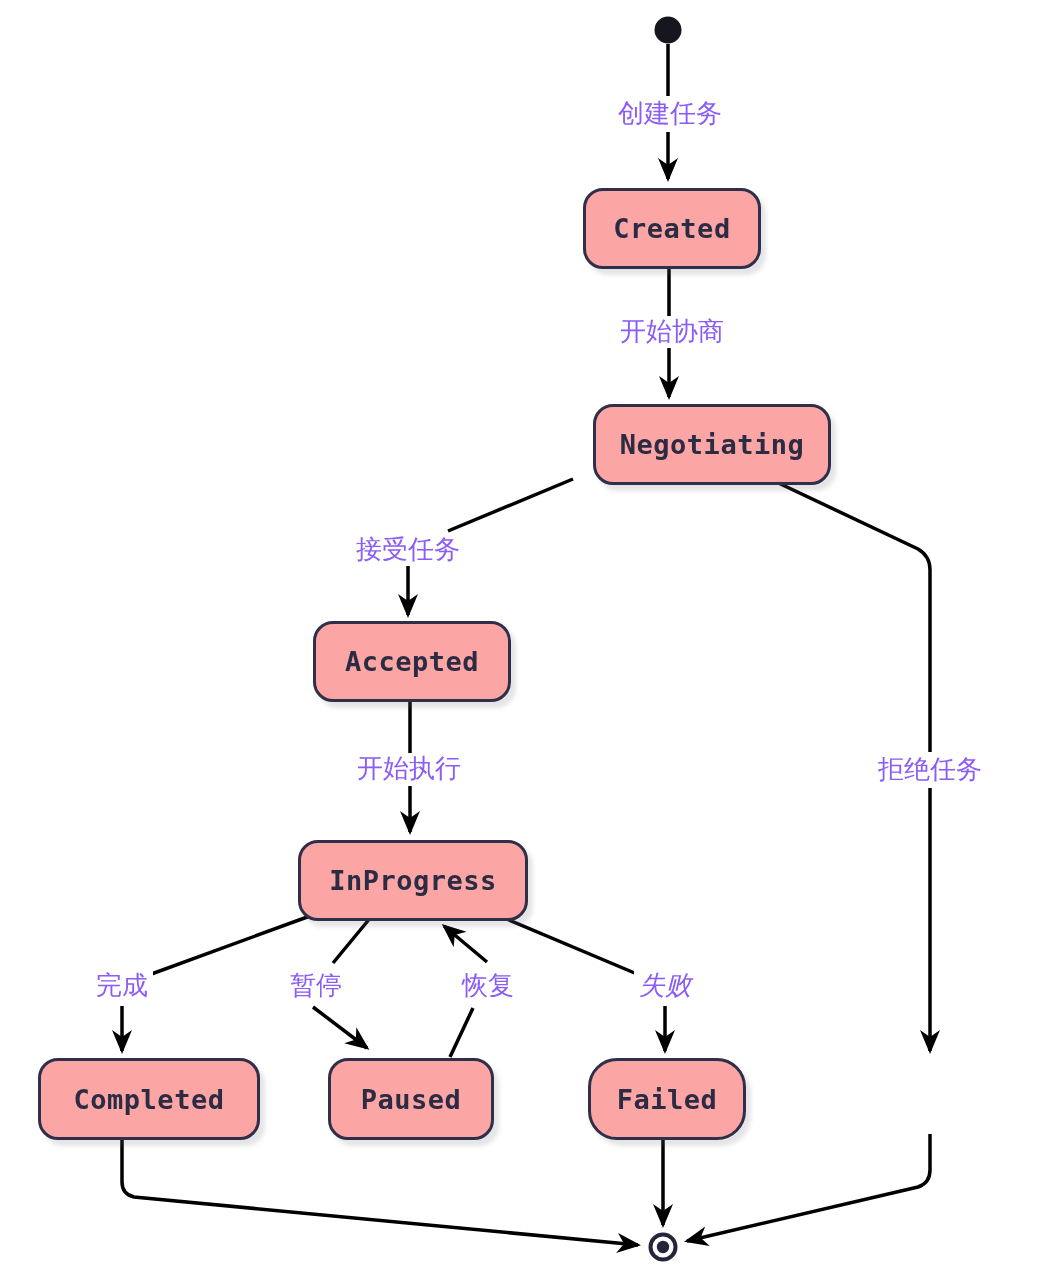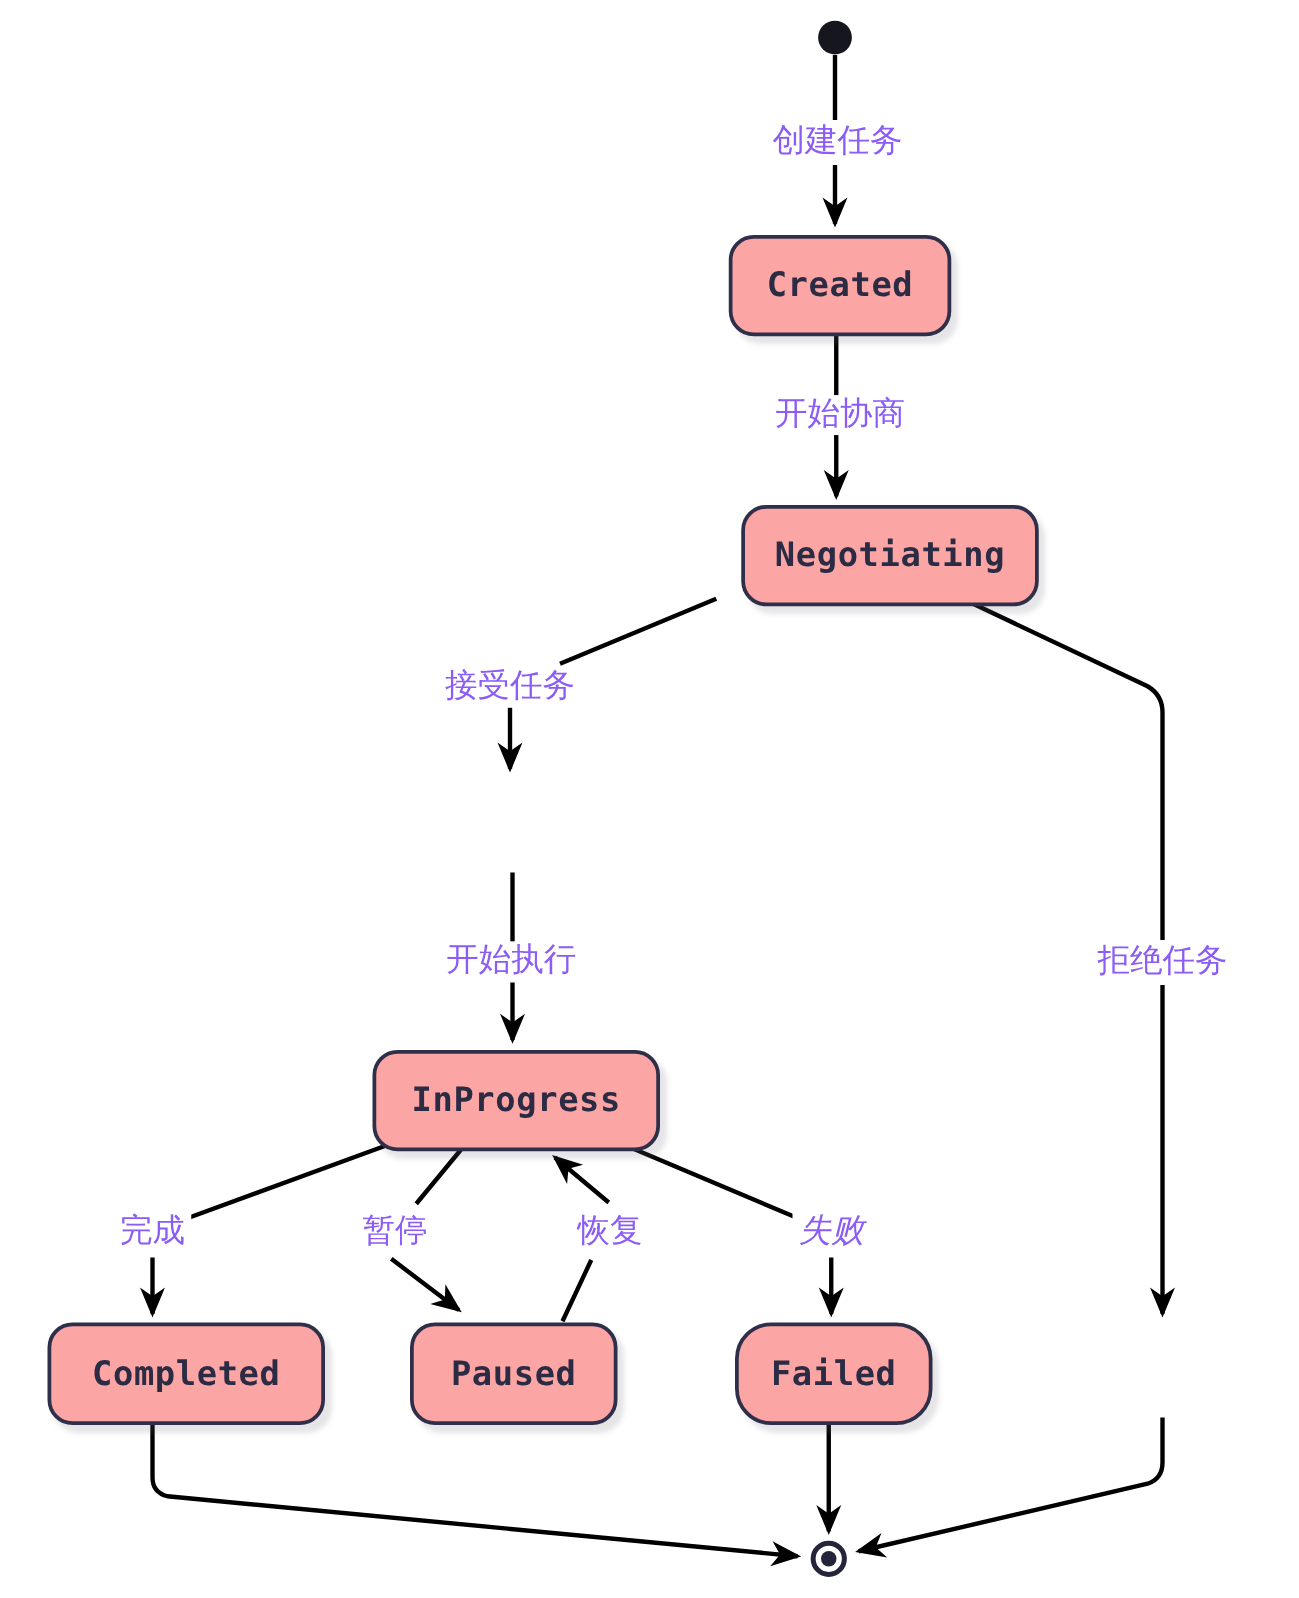--- a/index.html
+++ b/index.html
@@ -72,20 +72,23 @@
       <circle cx="663" cy="1247" r="6.2" fill="#24243a"></circle>
     </g>
   </svg>
 
   <div class="state n-created">
     <span>Created</span>
   </div>
   <div class="state n-negotiating">
     <span>Negotiating</span>
   </div>
+  <div class="state n-accepted">
+    <span>Accepted</span>
+  </div>
   <div class="state n-inprogress">
     <span>InProgress</span>
   </div>
   <div class="state n-completed">
     <span>Completed</span>
   </div>
   <div class="state n-paused">
     <span>Paused</span>
   </div>
   <div class="state n-failed">

